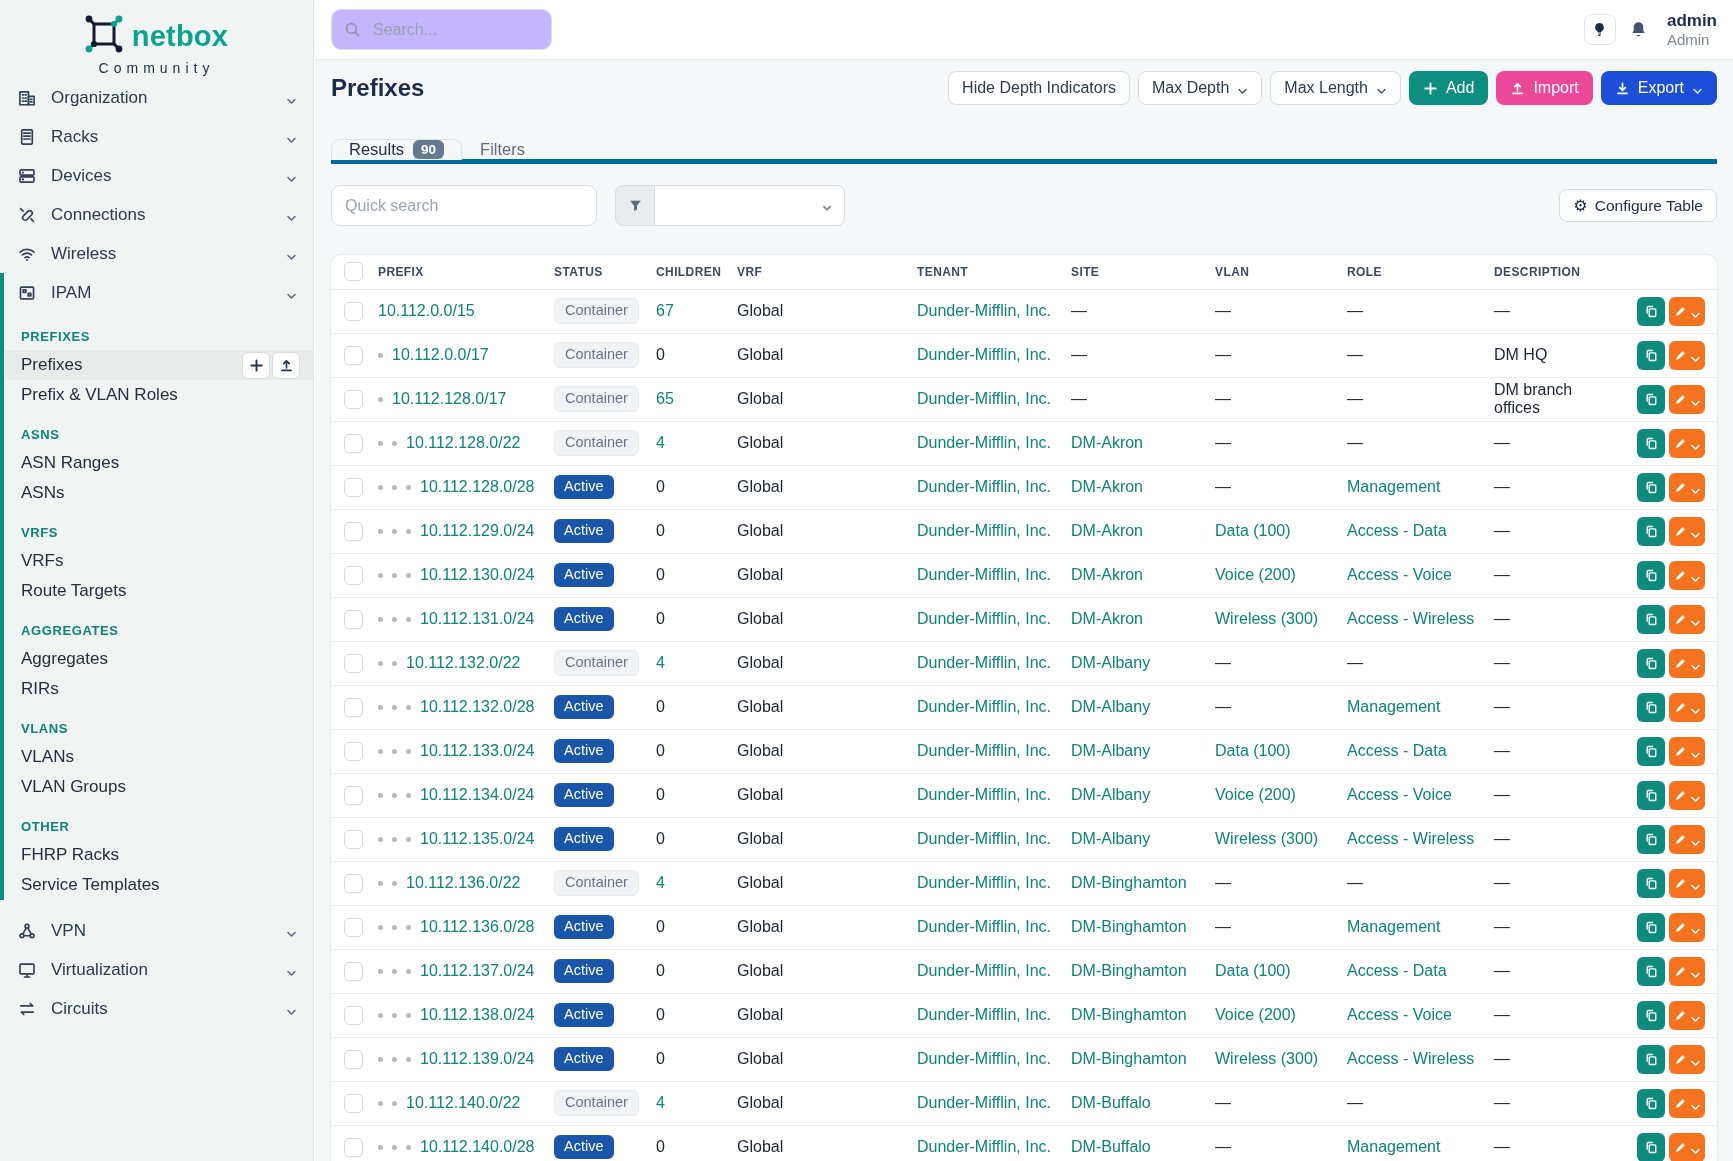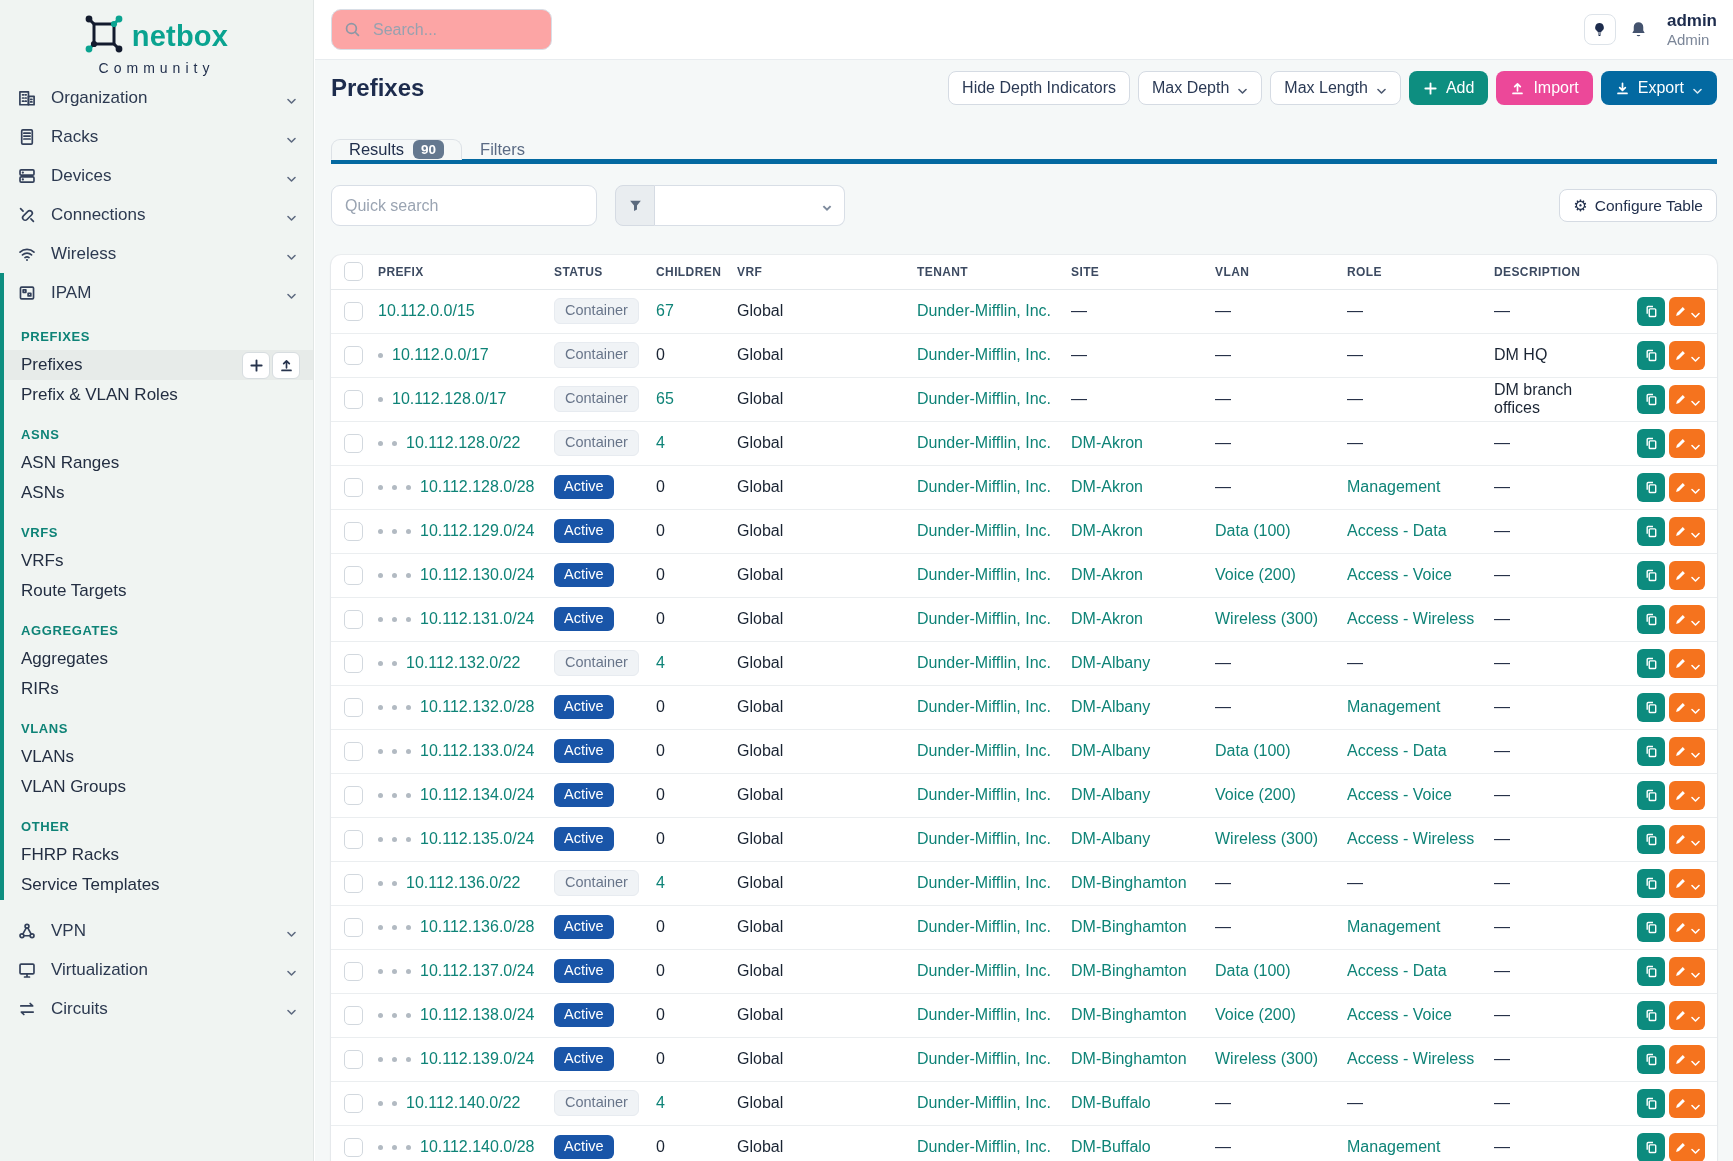--- a/index.html
+++ b/index.html
@@ -29,21 +29,21 @@
   .sub-item.active{background:#e7ebe9;}
   .sub-btns{position:absolute;right:13px;top:2px;display:flex;gap:2px;}
   .mini-btn{width:28px;height:27px;background:#fff;border:1px solid #d7dde0;border-radius:6px;
             display:flex;align-items:center;justify-content:center;color:#27344d;cursor:pointer;}
   .bottom-items{margin-top:11px;}
 
   
   .main{position:absolute;left:315px;top:0;right:0;bottom:0;background:#f5f8f8;}
   .topbar{height:60px;background:#fff;border-bottom:1px solid #e8ecef;
           display:flex;align-items:center;padding:0 16px;}
-  .search-box{display:flex;align-items:center;width:221px;height:41px;background:#fca5a5;
+  .search-box{display:flex;align-items:center;width:221px;height:41px;background:#c4b5fd;
           border:1px solid #d8dee6;border-radius:10px;padding:0 12px;gap:10px;color:#8d97a5;}
   .search-box input{border:none;outline:none;font-size:16px;width:100%;background:transparent;
           font-family:inherit;color:#33405a;}
   .search-box input::placeholder{color:#97a1af;}
   .topbar-right{margin-left:auto;display:flex;align-items:center;}
   .bulb-btn{width:32px;height:31px;border:1px solid #dde3e9;border-radius:8px;background:#fff;
           display:flex;align-items:center;justify-content:center;color:#1d2c4d;cursor:pointer;}
   .bell{margin-left:13px;color:#44536e;cursor:pointer;display:flex;}
   .user-block{margin-left:19px;line-height:1.15;}
   .user-name{font-size:17px;font-weight:700;color:#1d2c4d;}
@@ -52,21 +52,21 @@
   .content{position:absolute;top:61px;left:0;right:0;bottom:0;padding:0 16px;overflow:hidden;}
   .page-head{margin-top:7px;display:flex;align-items:center;justify-content:space-between;height:40px;}
   .page-title{font-size:24px;font-weight:700;color:#1d2c4d;}
   .head-actions{display:flex;gap:8px;align-items:center;}
   .btn{display:inline-flex;align-items:center;justify-content:center;gap:8px;height:34px;
        padding:0 13px;border-radius:8px;font-size:16px;cursor:pointer;border:1px solid transparent;
        font-family:inherit;white-space:nowrap;}
   .btn-outline{background:#fff;border-color:#d5dbe3;color:#2b3a55;}
   .btn-add{background:#0d8e80;color:#fff;font-weight:500;}
   .btn-import{background:#ec4899;color:#fff;font-weight:500;}
-  .btn-export{background:#0369a1;color:#fff;font-weight:500;}
+  .btn-export{background:#1d4ed8;color:#fff;font-weight:500;}
   .btn .chev{width:10px;height:10px;color:inherit;opacity:.85;}
 
   .tabs{display:flex;margin-top:18px;border-bottom:5px solid #0369a1;height:38px;align-items:flex-end;}
   .tab{display:flex;align-items:center;gap:9px;padding:0 17px;font-size:16.5px;color:#5b6b84;
        border:1px solid transparent;border-radius:9px 9px 0 0;margin-bottom:-1px;cursor:pointer;}
   .tab.active{background:#f5f8f8;border-color:#dce1e6;border-bottom-color:#f5f8f8;color:#22304d;}
   .tab-badge{background:#64788f;color:#fff;border-radius:6px;padding:2px 8px;font-size:13.5px;font-weight:600;}
 
   .controls{margin-top:21px;display:flex;align-items:center;height:41px;}
   .quick-search{width:266px;height:41px;border:1px solid #d8dee6;border-radius:9px;background:#fff;

